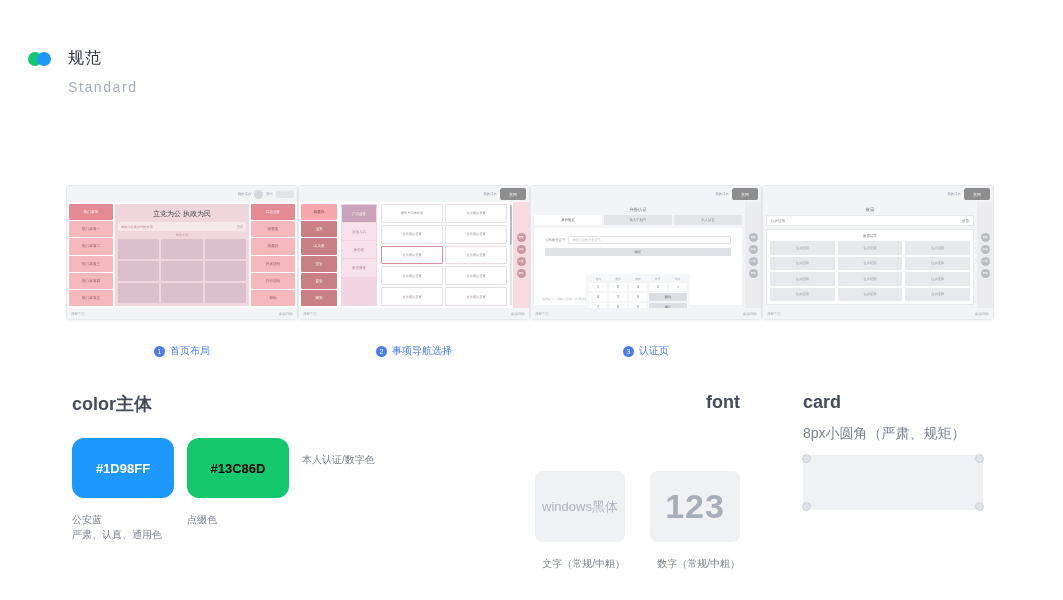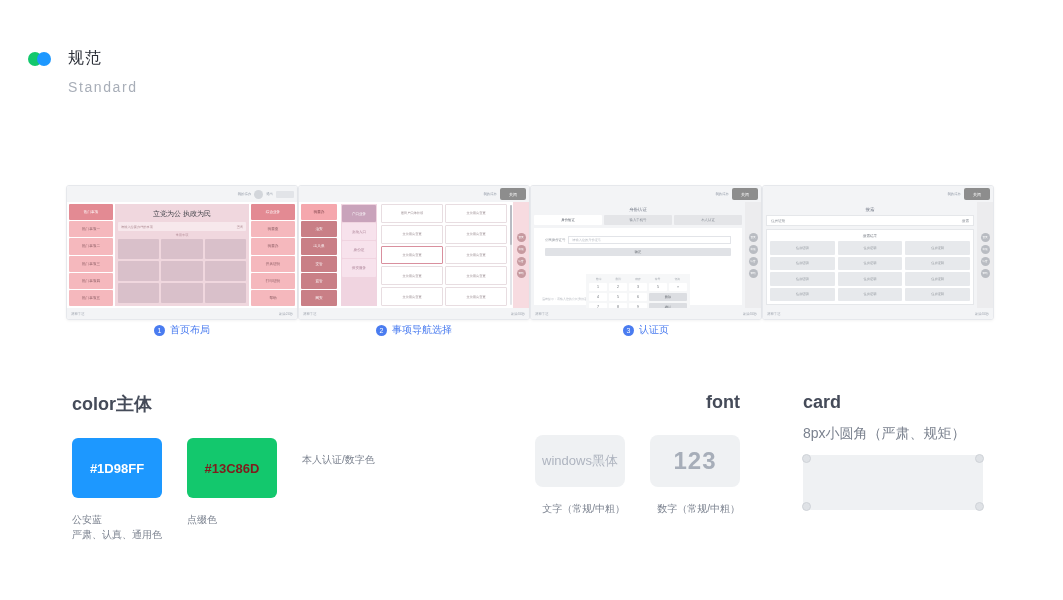--- a/index.html
+++ b/index.html
@@ -118,45 +118,45 @@
     border: 0.5px solid #e5e7ea; }
   .s-search span { font-size: 3.6px; color: #8c9199; }
   .s-panel { flex: 1; background: #ffffff; padding: 3px; border: 0.5px solid #e5e7ea;
     display: flex; flex-direction: column; }
   .s-res { text-align: center; font-size: 3.6px; color: #7e838b; padding: 1px 0 3px; }
   .s-grid { flex: 1; display: grid; grid-template-columns: repeat(3, 1fr);
     grid-template-rows: repeat(4, 1fr); gap: 2px 3px; }
   .s-grid div { background: #e7e9ec; border-radius: 1px; display: flex;
     align-items: center; justify-content: center; font-size: 3.2px; color: #8e939a; }
 
-  .caption { margin-top: 3px; display: flex; align-items: center; justify-content: center; gap: 5px; }
+  .caption { margin-top: 24px; display: flex; align-items: center; justify-content: center; gap: 5px; }
   .cap-num { width: 11px; height: 11px; border-radius: 50%; background: #4a7cf0;
     color: #ffffff; font-size: 7px; display: flex; align-items: center; justify-content: center; }
   .cap-txt { font-size: 10px; color: #4a7cf0; }
 
   
   .sec { position: absolute; }
   .sec-title { font-size: 18px; color: #454b59; font-weight: bold; margin-bottom: 22px; }
   .sec-color { left: 72px; top: 392px; }
   .sw-row { display: flex; gap: 25px; align-items: flex-start; }
   .sw { width: 90px; }
-  .sw-box { width: 90px; height: 60px; border-radius: 6px; display: flex;
+  .sw-box { width: 102px; height: 60px; border-radius: 12px; display: flex;
     align-items: center; justify-content: center; font-size: 13px; font-weight: bold; }
   .sw-label { margin-top: 14px; font-size: 10px; color: #7b828f; line-height: 1.5; }
   .sw-stack { display: flex; flex-direction: column; gap: 3px; }
   .sw-chip { width: 90px; height: 18px; border-radius: 4px; display: flex;
     align-items: center; justify-content: center; font-size: 12px;
     font-weight: bold; color: #ffffff; }
 
   .sec-font { left: 535px; top: 392px; text-align: right; }
   .font-row { display: flex; gap: 25px; }
-  .font-box { width: 90px; height: 52px; background: #eff1f3; border-radius: 8px;
-    display: flex; align-items: center; justify-content: center; }
+  .font-box { width: 90px; height: 71px; background: #eff1f3; border-radius: 8px;
+    display: flex; align-items: center; justify-content: center; margin-top: 36px; }
   .font-box .t1 { font-size: 13px; color: #aeb4bf; }
-  .font-box .t2 { font-size: 24px; color: #a7aeb9; font-weight: bold; letter-spacing: 1px; }
+  .font-box .t2 { font-size: 34px; color: #a7aeb9; font-weight: bold; letter-spacing: 1px; }
 
   .sec-card { left: 803px; top: 392px; }
   .card-note { font-size: 14px; color: #7b828f; margin-bottom: 12px; margin-top: -10px; }
   .card-demo { position: relative; width: 180px; height: 55px; background: #eff1f3;
     border-radius: 8px; }
   .handle { position: absolute; width: 9px; height: 9px; border-radius: 50%;
     background: #dfe2e6; border: 1px solid #cfd3d8; }
   .handle.tl { left: -1px; top: -1px; }
   .handle.tr { right: -1px; top: -1px; }
   .handle.bl { left: -1px; bottom: -1px; }
@@ -405,21 +405,21 @@
   </div>
 
   <div class="sec sec-color">
     <div class="sec-title">color主体</div>
     <div class="sw-row">
       <div class="sw">
         <div class="sw-box" id="sw0" style="background: rgb(29, 152, 255); color: rgb(255, 255, 255);">#1D98FF</div>
         <div class="sw-label" id="lb0">公安蓝<br>严肃、认真、通用色</div>
       </div>
       <div class="sw">
-        <div class="sw-box" id="sw1" style="background: rgb(19, 200, 109); color: #7f1d1d;">#13C86D</div>
+        <div class="sw-box" id="sw1" style="background: rgb(19, 200, 109); color: #000000;">#13C86D</div>
         <div class="sw-label" id="lb1">点缀色</div>
       </div>
       <div class="sw">
         <div class="sw-label">本人认证/数字色</div>
       </div>
     </div>
   </div>
 
   <div class="sec sec-font">
     <div class="sec-title">font</div>

